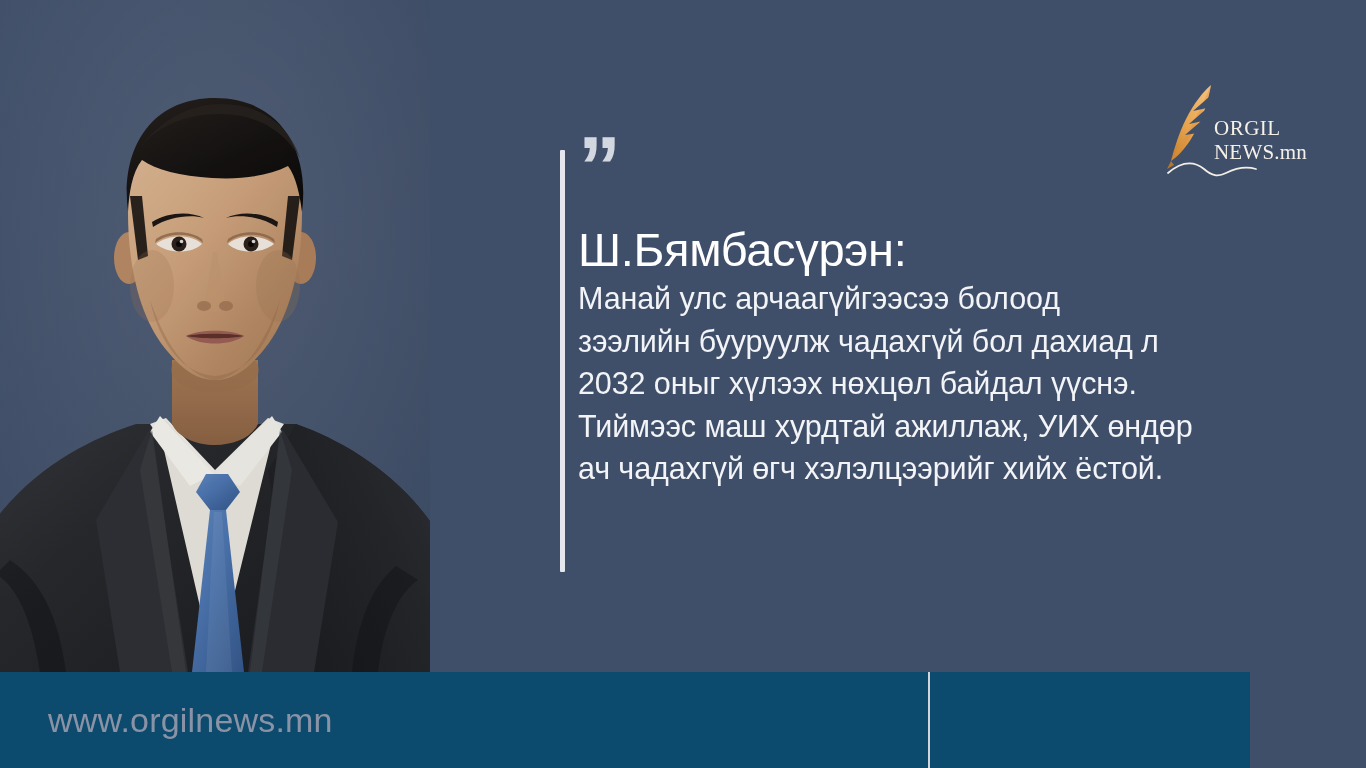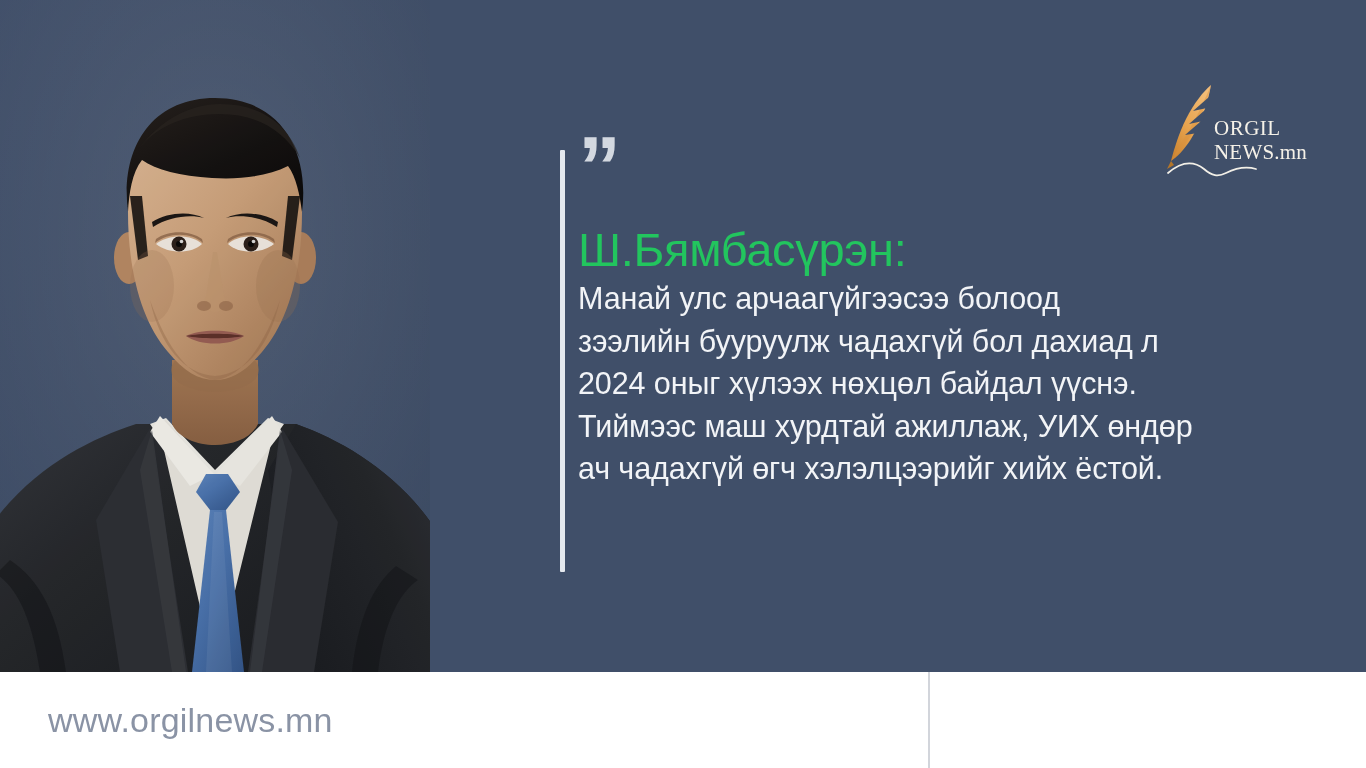--- a/index.html
+++ b/index.html
@@ -67,21 +67,21 @@
     color: #D3D8E0;
     letter-spacing: 1px;
     height: 56px;
     user-select: none;
   }
   .speaker-name {
     margin-top: 26px;
     font-family: "Liberation Sans", sans-serif;
     font-size: 47px;
     font-weight: 400;
-    color: #22c55e;
+    color: #ffffff;
     letter-spacing: -0.3px;
     white-space: nowrap;
   }
   .quote-body {
     margin-top: 0;
     font-family: "Liberation Sans", sans-serif;
     font-size: 30.5px;
     font-weight: 400;
     color: #F2F4F7;
     line-height: 1.395;
@@ -97,23 +97,23 @@
     width: 150px;
     height: 110px;
   }
   .logo svg { display: block; }
 
   
   .footer {
     position: absolute;
     left: 0;
     top: 672px;
-    width: 1366px;
+    width: 1250px;
     height: 96px;
-    background: #ffffff;
+    background: #0c4a6e;
   }
   .footer-url {
     position: absolute;
     left: 48px;
     top: 50%;
     transform: translateY(-50%);
     font-family: "Liberation Sans", sans-serif;
     font-size: 34px;
     font-weight: 400;
     color: #8A93A5;
@@ -263,21 +263,21 @@
     </div>
 
     <div class="accent-rule"></div>
 
     <div class="quote-block">
       <div class="quote-mark">”</div>
       <div class="speaker-name">Ш.Бямбасүрэн:</div>
       <div class="quote-body">
         <span class="qline">Манай улс арчаагүйгээсээ болоод</span>
         <span class="qline">зээлийн бууруулж чадахгүй бол дахиад л</span>
-        <span class="qline">2024 оныг хүлээх нөхцөл байдал үүснэ.</span>
+        <span class="qline">2032 оныг хүлээх нөхцөл байдал үүснэ.</span>
         <span class="qline">Тиймээс маш хурдтай ажиллаж, УИХ өндөр</span>
         <span class="qline">ач чадахгүй өгч хэлэлцээрийг хийх ёстой.</span>
       </div>
     </div>
 
     <div class="logo">
       <svg width="150" height="110" viewBox="0 0 150 110" xmlns="http://www.w3.org/2000/svg">
         <defs>
           <linearGradient id="featherGrad" x1="0.8" y1="0" x2="0.1" y2="1">
             <stop offset="0%" stop-color="#F3BE7A"></stop>

